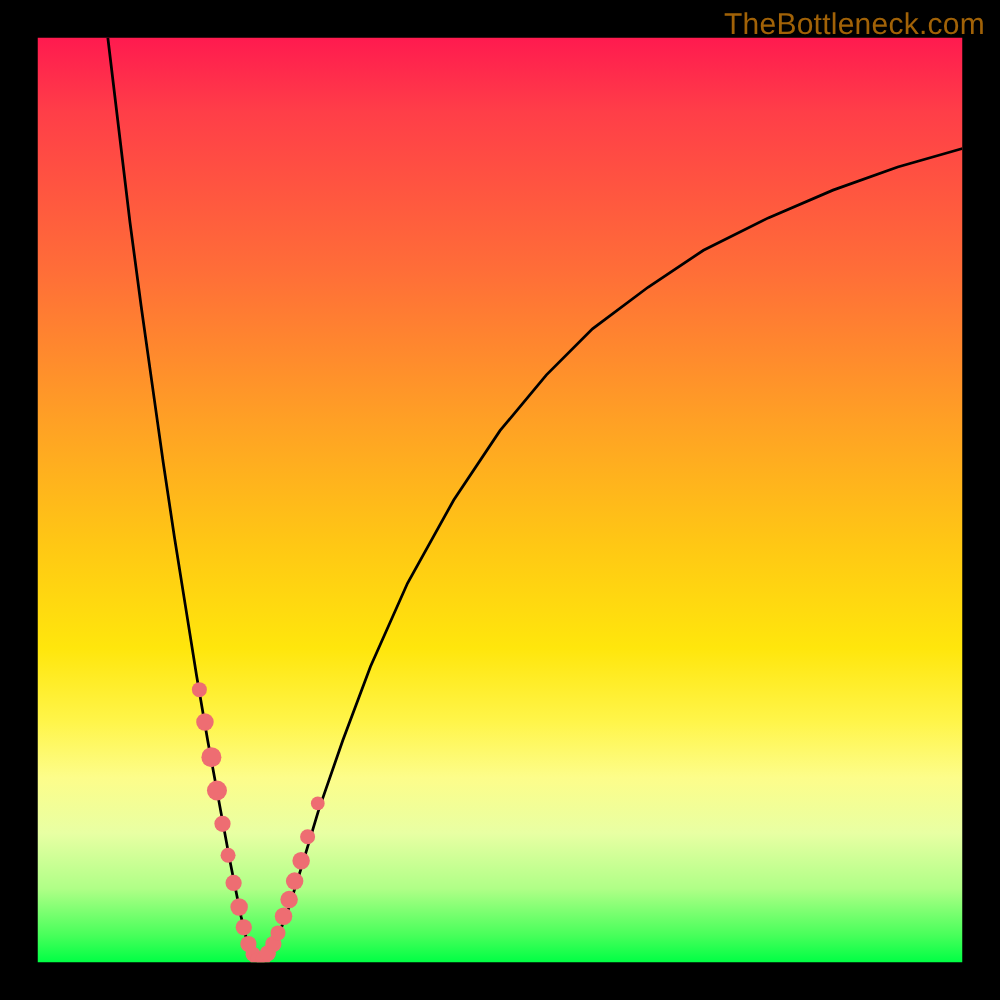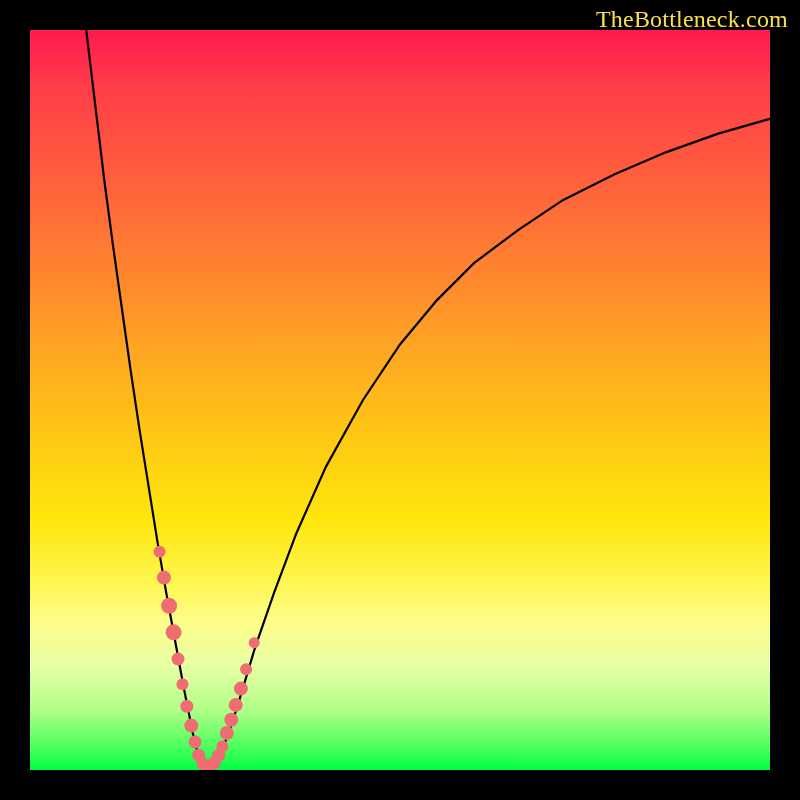--- a/index.html
+++ b/index.html
@@ -41,24 +41,24 @@
     #e8ffa3 86%,
     #b0ff87 92%,
     #49ff5b 97%,
     #00ff44 100%
   );
 }
 .watermark {
   position: absolute;
   top: 6px;
   right: 12px;
-  color: #fde047;
+  color: #a16207;
   font-size: 24px;
   font-weight: 400;
-  font-family: Liberation Serif, serif;
+  font-family: Liberation Sans, sans-serif;
   letter-spacing: 0.2px;
 }
 svg.curve {
   position: absolute;
   left: 0; top: 0;
   width: 740px;
   height: 740px;
 }
 </style>
 </head>

